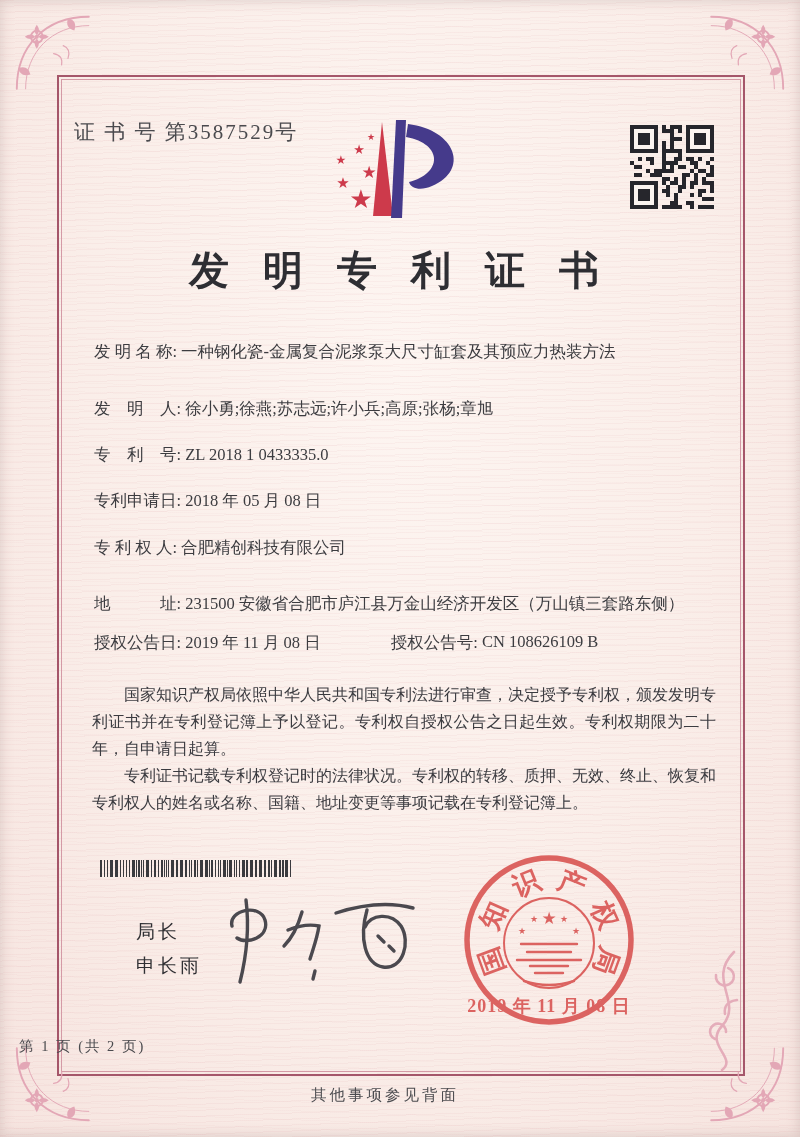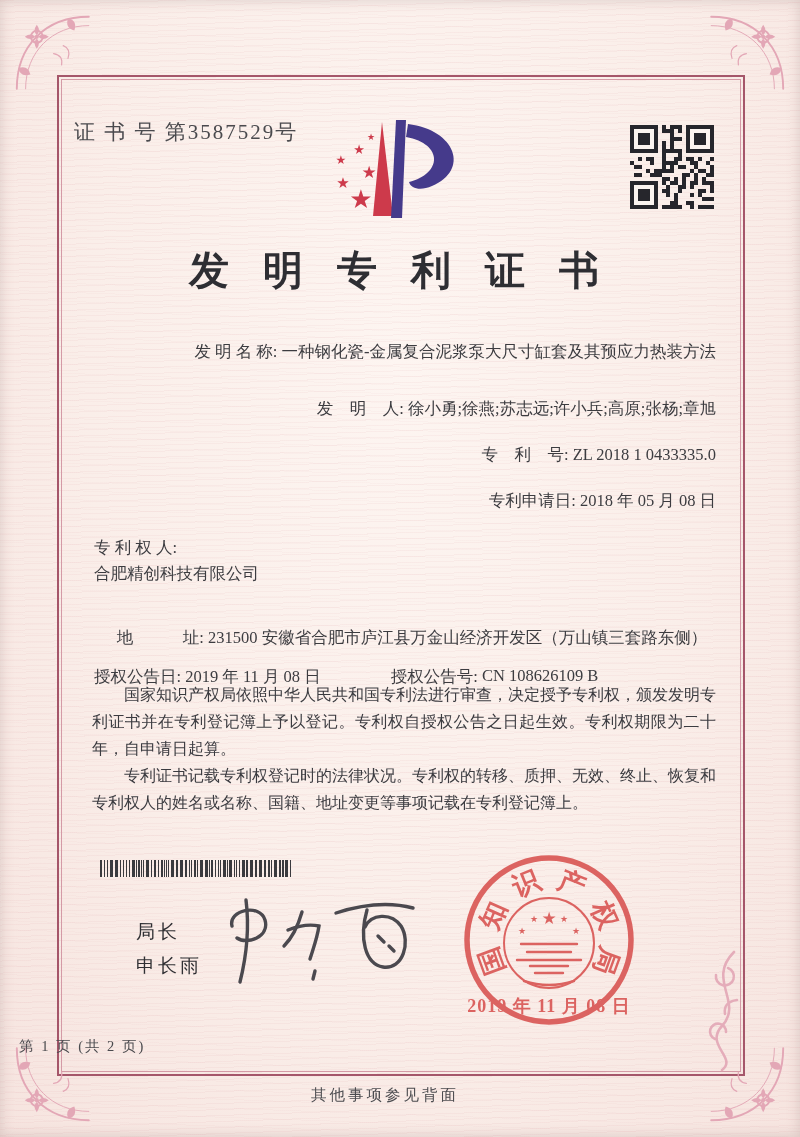--- a/index.html
+++ b/index.html
@@ -25,28 +25,28 @@
   .cert-no{
     position:absolute; left:74px; top:118px; font-size:21px; color:#4a4a4e;
     letter-spacing:2px; white-space:pre;
   }
   .title{
     position:absolute; left:0; right:0; top:243px; text-align:center;
     font-size:40px; font-weight:600; color:#2e2e33; letter-spacing:12px;
     white-space:pre;
   }
   .fields{ position:absolute; left:94px; top:339px; width:622px; font-size:16.5px; color:#3c3c40; }
-  .frow{ display:flex; align-items:flex-start; line-height:26px;justify-content:flex-end; }
+  .frow{ display:flex; align-items:flex-start; line-height:26px; }
   .frow .lbl{ white-space:pre; flex:none; }
   .frow .val{ white-space:pre-wrap; }
   .r-name{ margin-bottom:31px; }
   .r-inv{ margin-bottom:20px; }
   .r-pat{ margin-bottom:20px; }
   .r-fil{ margin-bottom:21px; }
-  .r-own{ margin-bottom:38px;flex-direction:column; }
+  .r-own{ margin-bottom:30px; }
   .r-addr{ margin-bottom:15px; }
   .r-addr .val{ width:508px; }
   .grant-row{ display:flex;gap:8px; }
   .grant-row .pair{ display:flex; white-space:pre; }
   .grant-row .pair2{ margin-left:62px; }
   .paras{
     position:absolute; left:92px; top:681px; width:624px;
     font-size:16px; line-height:27px; color:#3b3b40; text-align:justify;
   }
   .paras p{ margin:0; text-indent:2em; }

